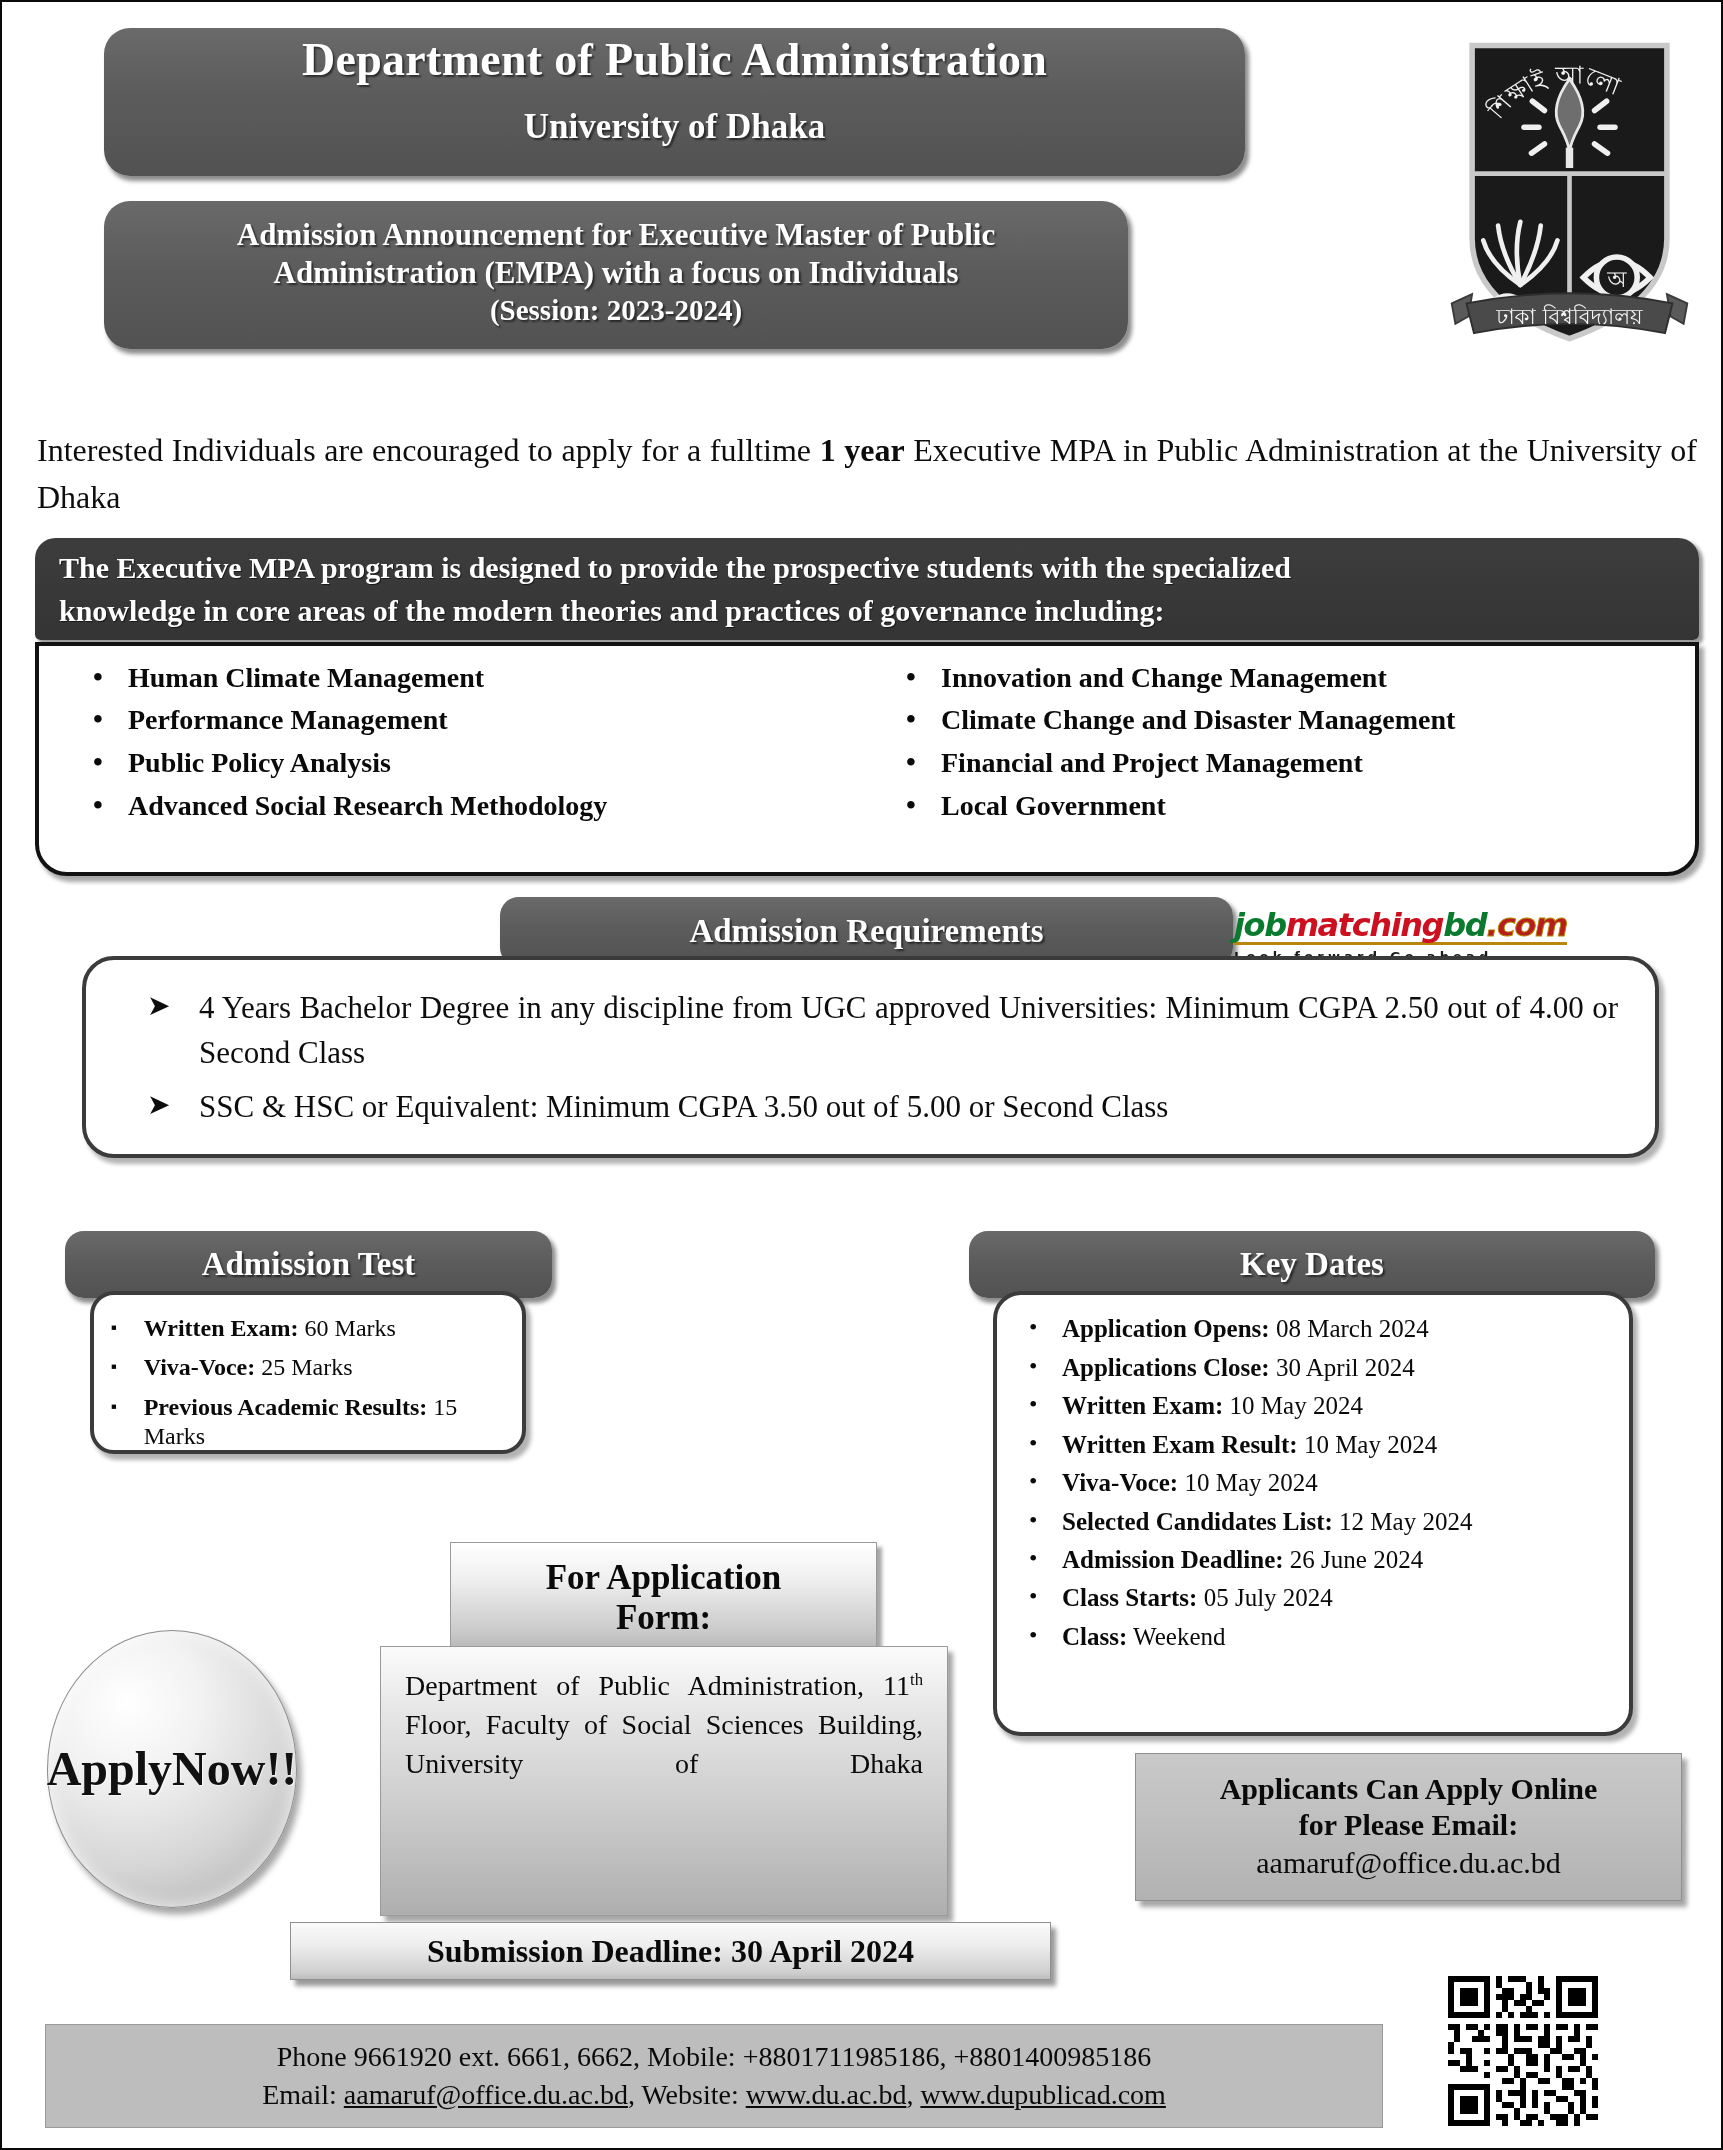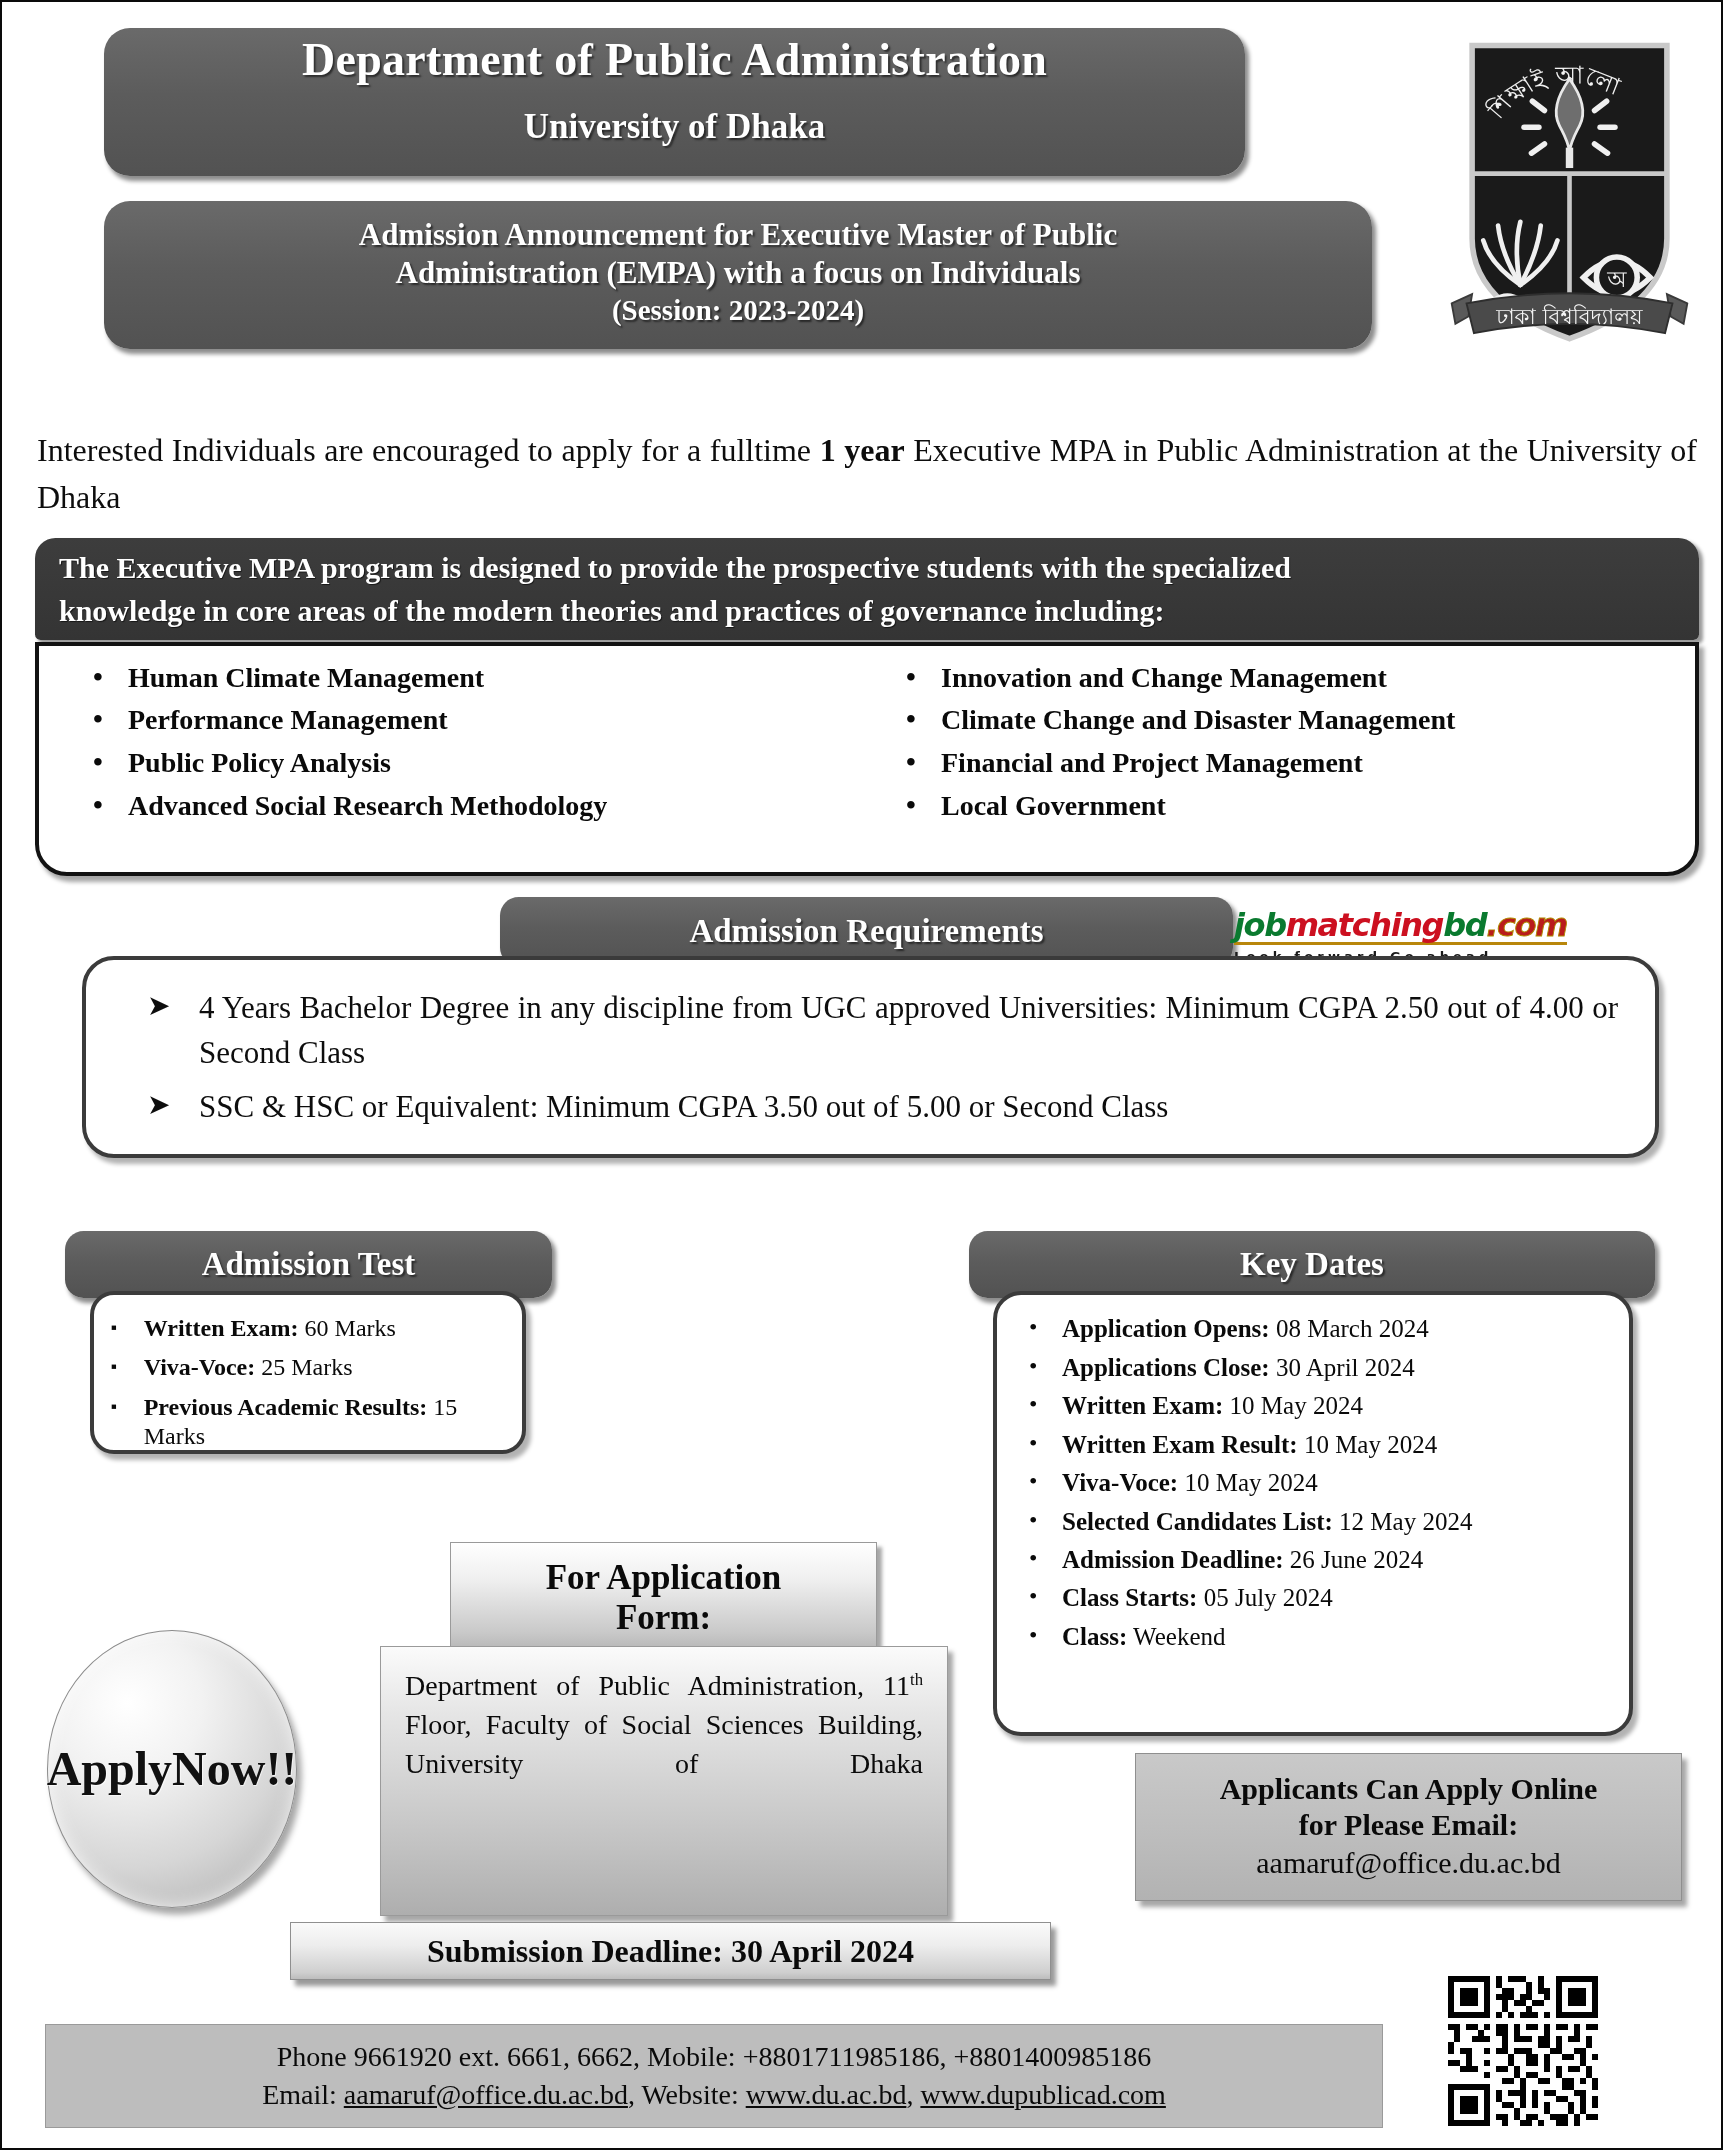--- a/index.html
+++ b/index.html
@@ -34,21 +34,21 @@
   #title-plate {
     position: absolute; left: 102px; top: 26px;
     width: 1141px; height: 148px;
     padding-bottom: 21px;
   }
   #title-line1 { font-size: 46px; letter-spacing: 0.3px; line-height: 1.08; }
   #title-line2 { font-size: 35px; line-height: 1.2; margin-top: 21px; }
 
   #subtitle-plate {
     position: absolute; left: 102px; top: 199px;
-    width: 1268px; height: 148px;
+    width: 1024px; height: 148px;
     padding: 5.6px 26px 9.3px;
   }
   #sub-line1, #sub-line2 { font-size: 31px; line-height: 1.22; }
   #sub-line3 { font-size: 29px; line-height: 1.3; font-weight: bold; }
 
   
   #crest-wrap {
     position: absolute; left: 1433px; top: 23px;
     width: 269px; height: 325px;
   }

